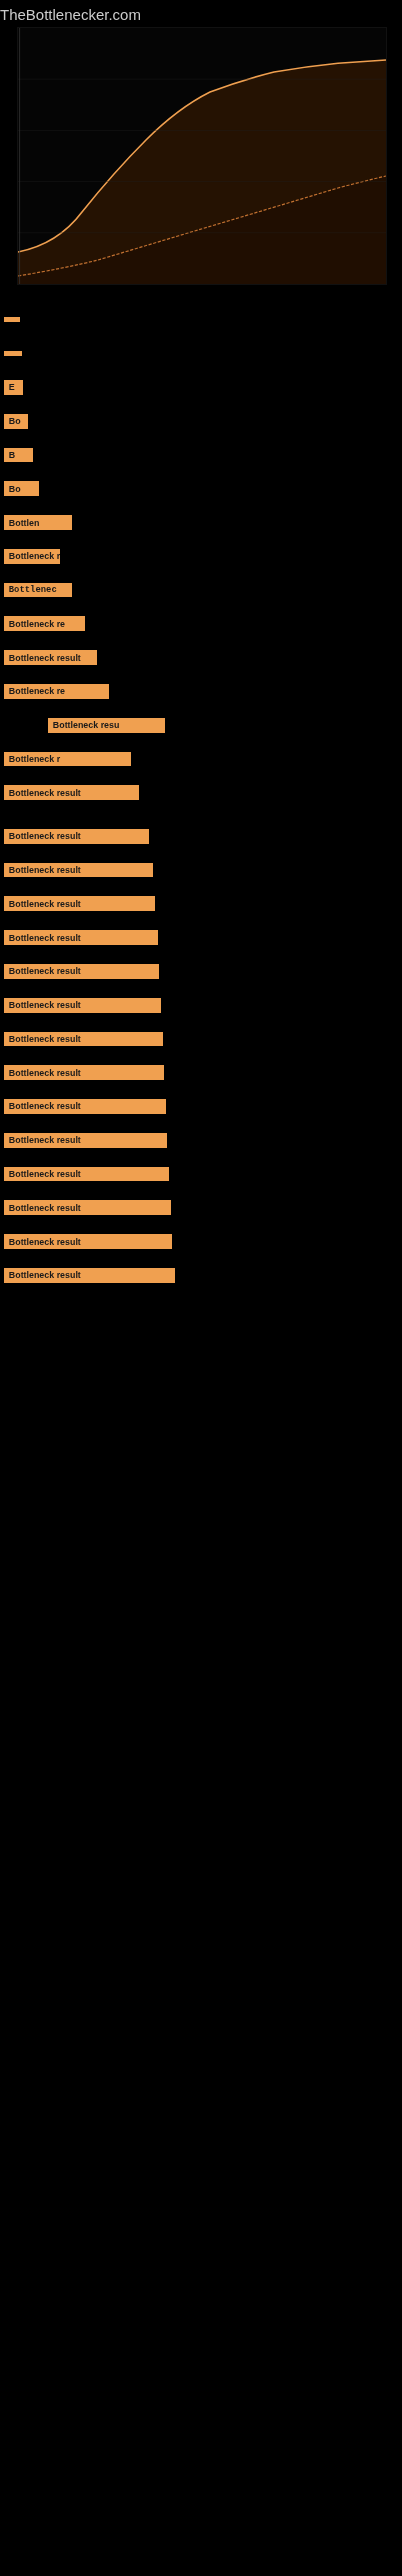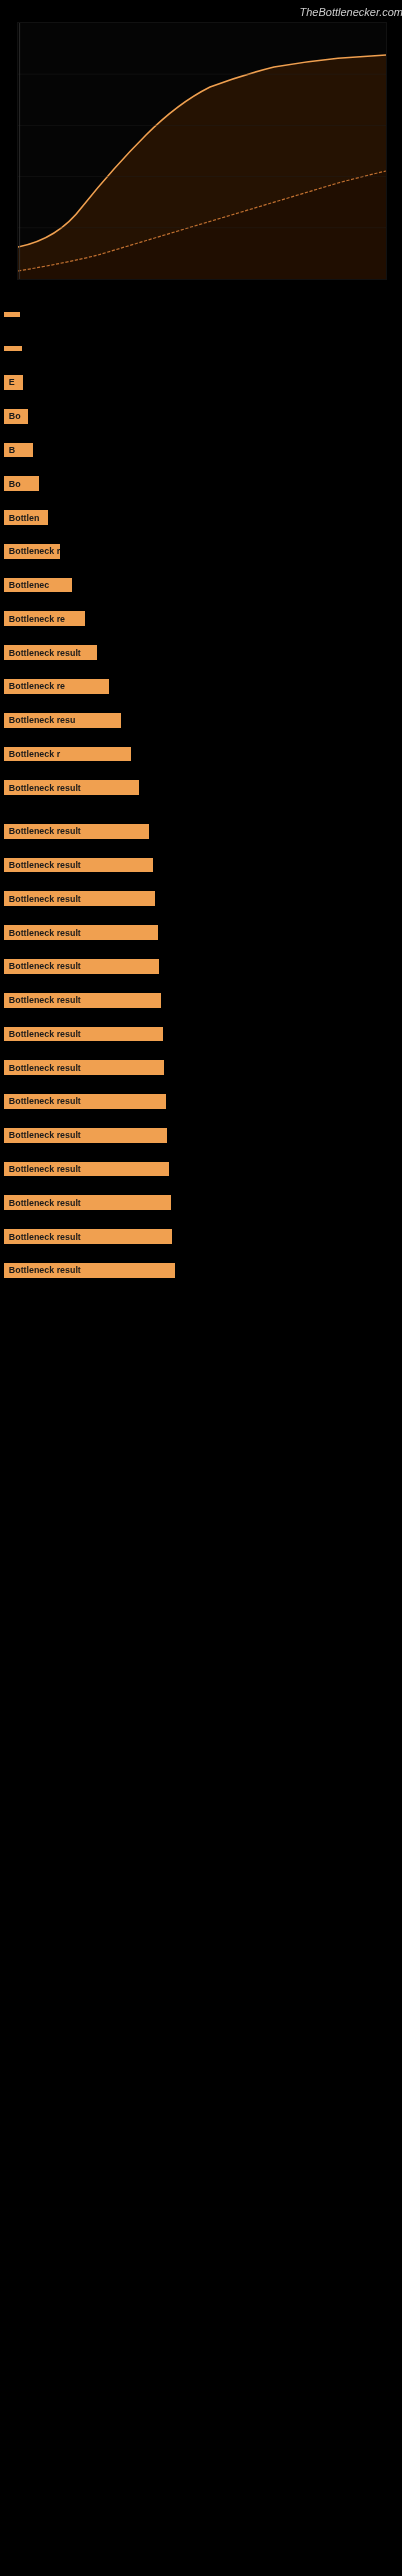--- a/index.html
+++ b/index.html
@@ -9,25 +9,24 @@
     }
     body {
       background-color: #000000;
       width: 403px;
       min-height: 2576px;
       font-family: Arial, sans-serif;
       position: relative;
     }
     .site-title {
       color: #cccccc;
-      font-size: 11px;
-      text-align: right;
+      font-size: 15px;
+      text-align: left;
       padding-top: 6.4px;
       padding-bottom: 3.2px;
-      font-style: italic;
     }
     .chart-area {
       width: 370px;
       height: 258px;
       margin: 0 auto;
       background-color: #000000;
       position: relative;
     }
     
     .chart-inner {
@@ -66,27 +65,27 @@
       display: flex;
       align-items: center;
     }
     
     .bar-w-1  { width: 16px; }
     .bar-w-2  { width: 17.7px; }
     .bar-w-3  { width: 19.3px; }
     .bar-w-4  { width: 24px; }
     .bar-w-5  { width: 29px; }
     .bar-w-6  { width: 35px; }
-    .bar-w-7  { width: 44px; }
+    .bar-w-7  { width: 68px; }
     .bar-w-8  { width: 56px; }
-    .bar-w-9  { width: 68px; }
+    .bar-w-9  { width: 68px; font-family: Liberation Mono, monospace; }
     .bar-w-10 { width: 81px; }
     .bar-w-11 { width: 93px; }
     .bar-w-12 { width: 105px; }
-    .bar-w-13 { width: 117px; }
+    .bar-w-13 { width: 117px; margin-left: 44px; }
     .bar-w-14 { width: 127px; }
     .bar-w-15 { width: 135px; }
     .bar-w-16 { width: 141px; }
     .bar-w-17 { width: 145px; }
     .bar-w-18 { width: 149px; }
     .bar-w-19 { width: 151px; }
     .bar-w-20 { width: 154px; }
     .bar-w-21 { width: 155px; }
     .bar-w-22 { width: 157px; }
     .bar-w-23 { width: 159px; }

